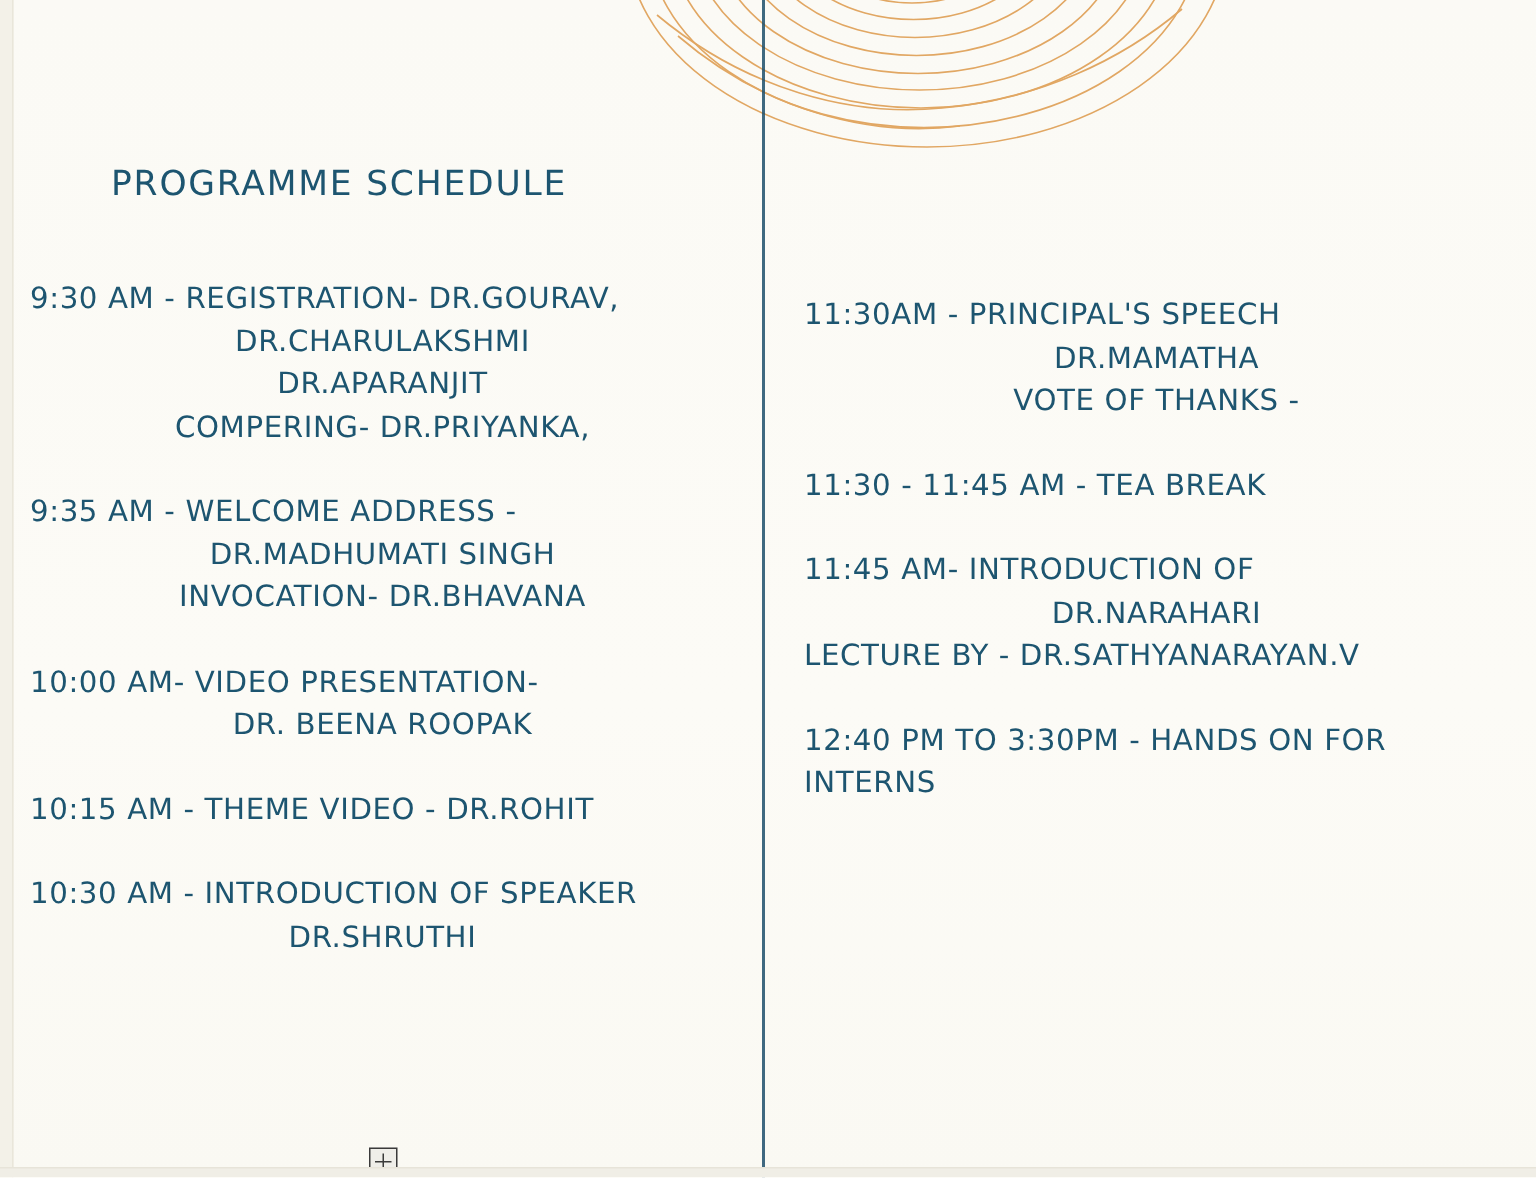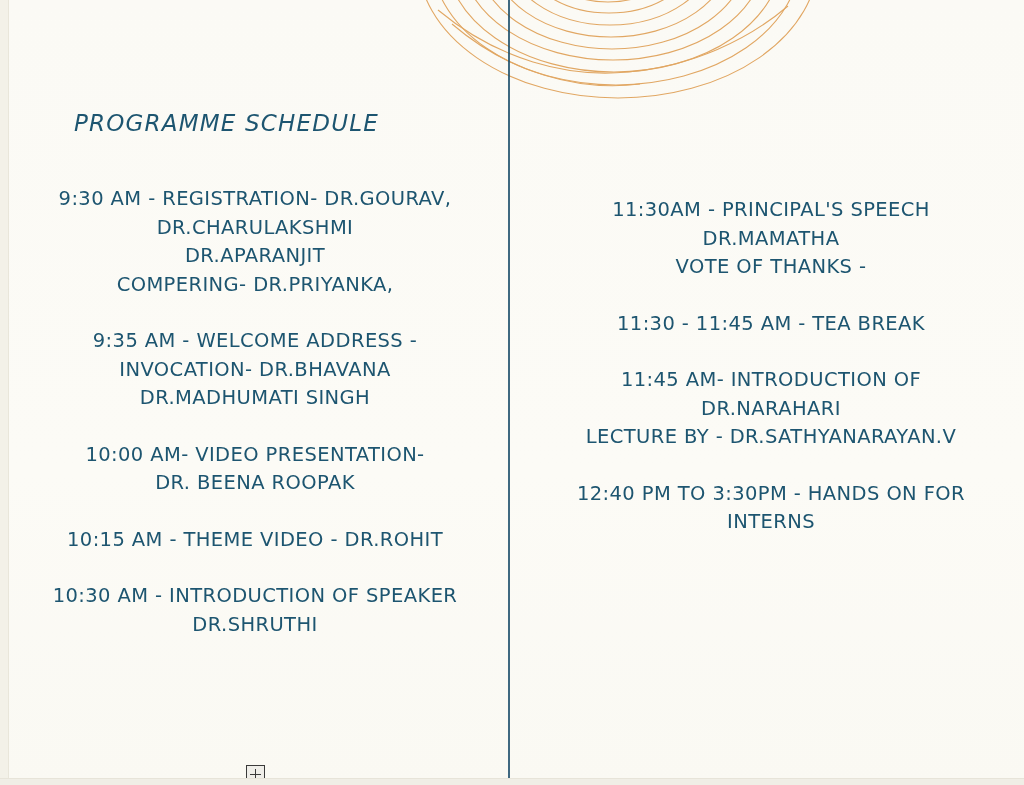--- a/index.html
+++ b/index.html
@@ -57,37 +57,36 @@
 
   .title {
     position: absolute;
     left: 74px;
     top: 110px;
     font-family: "DejaVu Sans", sans-serif;
     font-size: 23px;
     letter-spacing: 1.2px;
     color: #1d5570;
     font-weight: 500;
-    font-style: italic;
   }
 
   .col {
     position: absolute;
     color: #1d5570;
     font-size: 19.5px;
     letter-spacing: 0.4px;
     line-height: 28.5px;
     font-weight: 500;
   }
   #col-left { left: 20px; top: 185px; width: 470px; }
   #col-right { left: 536px; top: 196px; width: 470px; }
 
   .block { margin-bottom: 28px; }
   .line { white-space: pre; }
-  .ln-left { text-align: center; }
+  .ln-left { text-align: left; }
   .ln-center { text-align: center; }
   .ln-right { text-align: center; }
 
   
   #add-btn {
     position: absolute;
     left: 246px;
     top: 765px;
     width: 19px;
     height: 19px;
@@ -152,22 +151,22 @@
 
   <div class="col" id="col-left">
     <div class="block">
       <div class="line ln-left">9:30 AM - REGISTRATION- DR.GOURAV,</div>
       <div class="line ln-right">DR.CHARULAKSHMI</div>
       <div class="line ln-right">DR.APARANJIT</div>
       <div class="line ln-center">COMPERING- DR.PRIYANKA,</div>
     </div>
     <div class="block">
       <div class="line ln-left">9:35 AM - WELCOME ADDRESS -</div>
+      <div class="line ln-center">DR.MADHUMATI SINGH</div>
       <div class="line ln-center">INVOCATION- DR.BHAVANA</div>
-      <div class="line ln-center">DR.MADHUMATI SINGH</div>
     </div>
     <div class="block">
       <div class="line ln-left">10:00 AM- VIDEO PRESENTATION-</div>
       <div class="line ln-center">DR. BEENA ROOPAK</div>
     </div>
     <div class="block">
       <div class="line ln-left">10:15 AM - THEME VIDEO - DR.ROHIT</div>
     </div>
     <div class="block">
       <div class="line ln-left">10:30 AM - INTRODUCTION OF SPEAKER</div>

